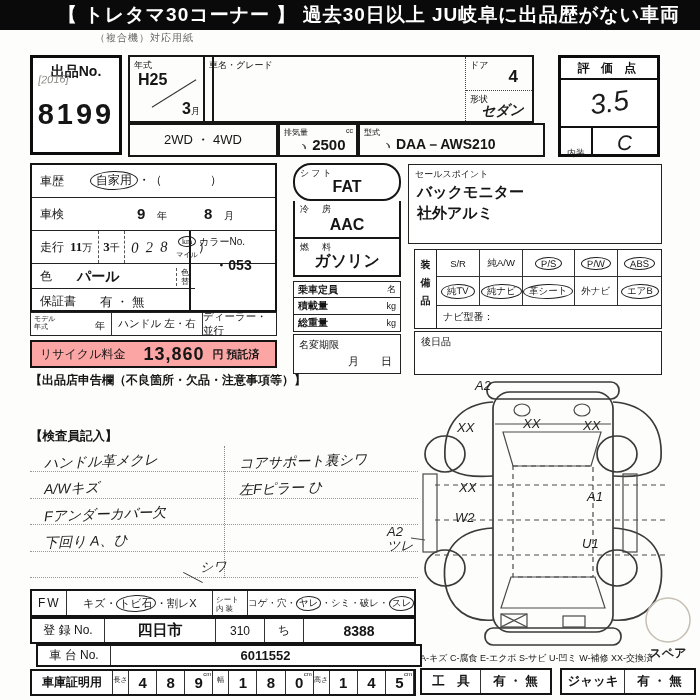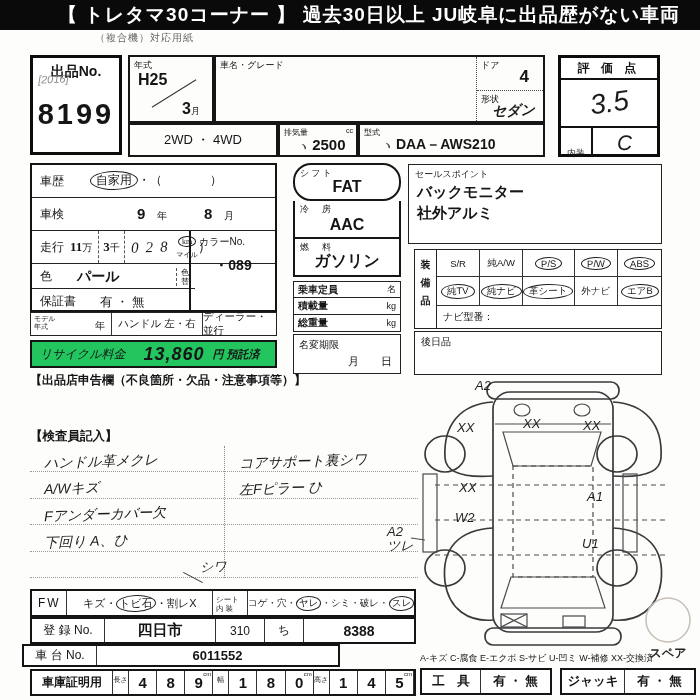--- a/index.html
+++ b/index.html
@@ -21,21 +21,21 @@
   #lot-label{position:absolute;top:5px;left:0;width:100%;text-align:center;font-size:14px;font-weight:bold;}
   #lot-note{position:absolute;top:15px;left:5px;font-size:11px;color:#8a8a85;}
   #lot-number{position:absolute;top:40px;left:0;width:100%;text-align:center;font-size:29px;letter-spacing:3px;font-weight:600;}
   
   .cell-label{position:absolute;top:2px;left:4px;font-size:9px;}
   #year-cell{left:128px;top:55px;width:86px;height:68px;}
   #year-val{position:absolute;top:14px;left:8px;font-size:16px;font-weight:bold;text-align:right;}
   #year-slash{position:absolute;top:36px;left:18px;width:52px;border-top:1.6px solid #333;transform:rotate(-32deg);}
   #month-val{position:absolute;bottom:3px;right:12px;font-size:16px;font-weight:bold;}
   #month-unit{font-size:9px;font-weight:normal;}
-  #name-cell{left:214px;top:55px;width:331px;height:68px;}
+  #name-cell{left:203px;top:55px;width:331px;height:68px;}
   #name-lines{position:absolute;top:13px;left:8px;font-size:16px;font-weight:bold;line-height:26px;}
   #door-col{position:absolute;right:0;top:0;width:66px;height:100%;border-left:1.5px dotted #444;}
   #door-top{height:33px;border-bottom:1.5px dotted #444;position:relative;}
   #door-val{position:absolute;right:14px;top:10px;font-size:17px;font-weight:bold;}
   #shape-val{position:absolute;right:8px;top:11px;font-size:14px;font-weight:bold;}
   #drive-cell{left:128px;top:123px;width:150px;height:34px;font-size:13px;}
   #disp-cell{left:278px;top:123px;width:80px;height:34px;}
   #disp-val{position:absolute;left:18px;top:11px;font-size:15px;font-weight:bold;}
   #disp-unit{position:absolute;right:3px;top:2px;font-size:7px;}
   #code-cell{left:358px;top:123px;width:187px;height:34px;}
@@ -79,21 +79,21 @@
   #equip-navi{flex:1;font-size:10px;padding:4px 0 0 6px;}
   #later-box{left:414px;top:331px;width:248px;height:44px;border:1.5px solid #222;background:#fff;}
   #later-label{font-size:10px;padding:3px 0 0 6px;}
   
   #model-row{left:30px;top:312px;width:247px;height:24px;border:1.5px solid #222;background:#fff;display:flex;font-size:10.5px;}
   #model-cell{width:80px;border-right:1px solid #333;position:relative;}
   #model-lbl{position:absolute;left:3px;top:2px;font-size:7px;line-height:8px;}
   #model-unit{position:absolute;right:6px;top:6px;font-size:10px;}
   #handle-cell{width:90px;border-right:1px solid #333;display:flex;align-items:center;justify-content:center;}
   #dealer-cell{flex:1;display:flex;align-items:center;justify-content:center;}
-  #recycle-row{left:30px;top:340px;width:247px;height:28px;border:2px solid #141414;background:#22c55e;display:flex;align-items:center;font-style:italic;}
+  #recycle-row{left:30px;top:340px;width:247px;height:28px;border:2px solid #141414;background:#fca5a5;display:flex;align-items:center;}
   #recycle-label{font-size:12px;padding-left:8px;}
   #recycle-val{font-size:18px;font-weight:bold;margin-left:18px;letter-spacing:1px;}
   #recycle-suffix{font-size:11px;font-weight:bold;margin-left:8px;}
   #declaration{left:30px;top:372px;font-size:12px;font-weight:bold;}
   
   #inspector-title{left:30px;top:428px;font-size:12.5px;font-weight:bold;}
   #notes-area{left:30px;top:446px;width:388px;height:132px;display:flex;}
   .notes-col{width:50%;display:flex;flex-direction:column;}
   .notes-col.right{border-left:1px dotted #888;}
   .note-row{height:26px;border-bottom:1px dotted #999;padding-left:14px;font-size:14px;display:flex;align-items:flex-end;}
@@ -110,21 +110,21 @@
   #spare-text{font-size:12px;font-weight:bold;fill:#222;text-anchor:middle;font-family:"Liberation Sans",sans-serif;}
   
   .btable{background:#fff;border:2px solid #141414;display:flex;align-items:stretch;}
   #fw-row{left:30px;top:589px;width:386px;height:28px;}
   #fw-label{width:40px;border-right:1px solid #333;display:flex;align-items:center;justify-content:center;font-size:12px;letter-spacing:2px;}
   #fw-segs{width:168px;border-right:1px solid #333;display:flex;align-items:center;justify-content:center;font-size:11px;white-space:nowrap;}
   #seat-label{width:36px;border-right:1px solid #333;font-size:7.5px;line-height:9px;padding:4px 0 0 3px;}
   #seat-segs{flex:1;display:flex;align-items:center;justify-content:center;font-size:9.5px;white-space:nowrap;}
   #reg-row{left:30px;top:617px;width:386px;height:27px;font-size:12px;}
   #reg-row .rcell{border-right:1px solid #333;display:flex;align-items:center;justify-content:center;}
-  #chassis-row{left:22px;top:644px;width:318px;height:23px;font-size:12px;}
+  #chassis-row{left:36px;top:644px;width:386px;height:23px;font-size:12px;}
   #garage-row{left:30px;top:669px;width:386px;height:27px;}
   #garage-label{width:80px;border-right:1px solid #333;display:flex;align-items:center;justify-content:center;font-size:12px;font-weight:bold;font-family:Liberation Serif, serif;}
   #garage-groups{flex:1;display:flex;}
   .g-label{width:15px;border-right:1px solid #333;font-size:7px;line-height:8px;text-align:center;padding-top:5px;}
   .g-digit{flex:1;border-right:1px solid #333;display:flex;align-items:center;justify-content:center;font-size:15px;font-weight:bold;position:relative;}
   .g-digit:last-of-type{border-right:1px solid #333;}
   .g-unit{position:absolute;top:0;right:1px;font-size:6px;font-weight:normal;}
   #legend{left:420px;top:652px;width:278px;font-size:9px;white-space:nowrap;}
   #tools-box{left:420px;top:668px;width:132px;height:27px;}
   #jack-box{left:560px;top:668px;width:136px;height:27px;}
@@ -221,21 +221,21 @@
       <span class="lrow-label">色</span>
       <span style="position:absolute;left:45px;top:4px;font-size:14px;font-weight:bold;">パール</span>
       <span style="position:absolute;right:4px;top:4px;font-size:8px;width:10px;line-height:9px;border-left:1px dashed #555;padding-left:4px;">色替</span>
     </div>
     <div class="lrow" style="height:24px;width:163px;border-bottom:none;">
       <span class="lrow-label">保証書</span>
       <span style="position:absolute;left:68px;top:5px;font-size:12.5px;">有 ・ 無</span>
     </div>
     <div id="colorno-cell">
       <div id="colorno-label">カラーNo.</div>
-      <div id="colorno-val">・089</div>
+      <div id="colorno-val">・053</div>
     </div>
   </div>
 
   <div id="model-row" class="abs">
     <div id="model-cell">
       <div id="model-lbl"><span>モデル</span><br><span>年式</span></div>
       <div id="model-unit">年</div>
     </div>
     <div id="handle-cell">ハンドル 左・右</div>
     <div id="dealer-cell">ディーラー・並行</div>

